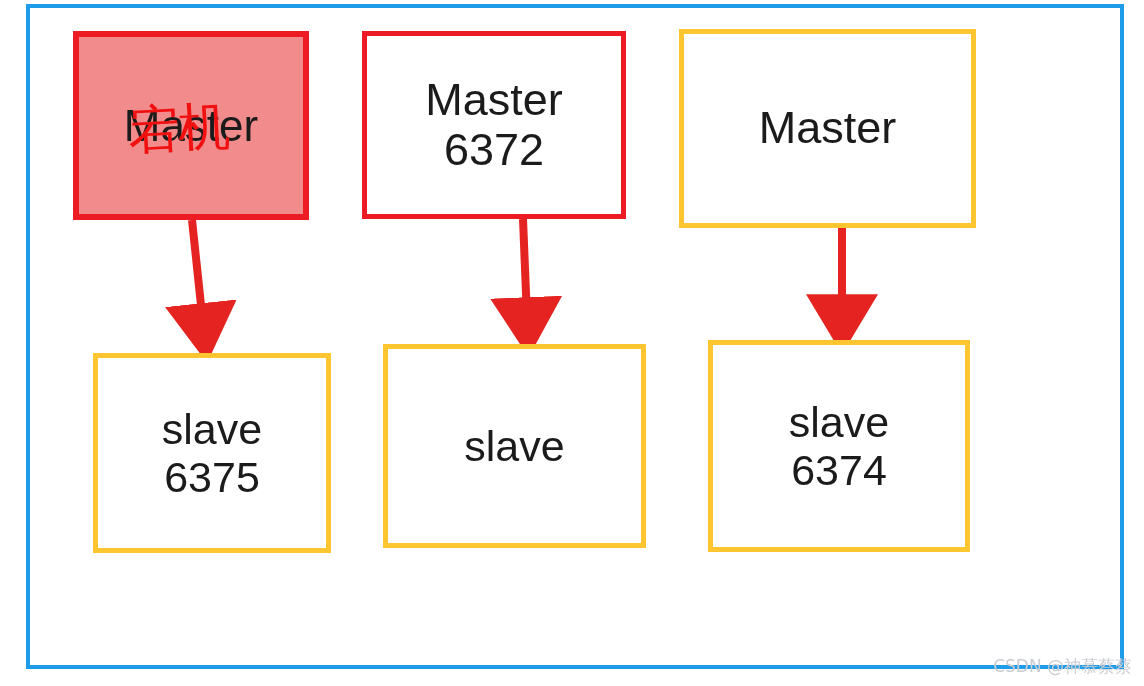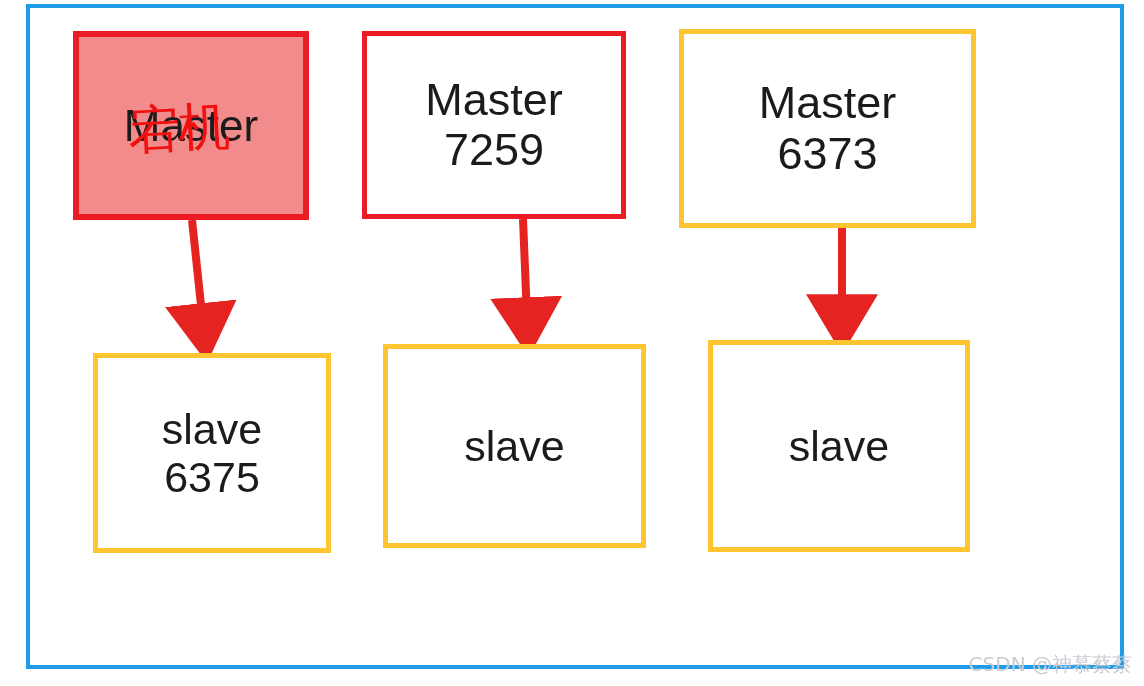--- a/index.html
+++ b/index.html
@@ -118,21 +118,21 @@
     top: 0;
     width: 1144px;
     height: 686px;
     pointer-events: none;
   }
   
   #watermark {
     position: absolute;
     right: 12px;
     bottom: 8px;
-    font-size: 20px;
+    font-size: 17px;
     color: #c9ccd1;
     font-family: "DejaVu Sans", sans-serif;
     white-space: nowrap;
   }
 </style>
 </head>
 <body>
 
 <div id="canvas">
 
@@ -148,38 +148,38 @@
     <line x1="523" y1="219" x2="527" y2="318" stroke="#E52421" stroke-width="8" marker-end="url(#ah)"></line>
     <line x1="842" y1="227" x2="842" y2="315" stroke="#E52421" stroke-width="8" marker-end="url(#ah)"></line>
   </svg>
 
   <div class="node" id="node-master-6371">
     <span class="ln">Master</span>
   </div>
 
   <div class="node" id="node-master-6372">
     <span class="ln">Master</span>
-    <span class="ln">7259</span>
+    <span class="ln">6372</span>
   </div>
 
   <div class="node" id="node-master-6373">
     <span class="ln">Master</span>
-    <span class="ln">6373</span>
   </div>
 
   <div class="node" id="node-slave-6375">
     <span class="ln">slave</span>
     <span class="ln">6375</span>
   </div>
 
   <div class="node" id="node-slave-6376">
     <span class="ln">slave</span>
   </div>
 
   <div class="node" id="node-slave-6374">
     <span class="ln">slave</span>
+    <span class="ln">6374</span>
   </div>
 
   <div id="annotation-down">宕机</div>
 
   <div id="watermark">CSDN @神慕蔡蔡</div>
 
 </div>
 
 </body></html>

